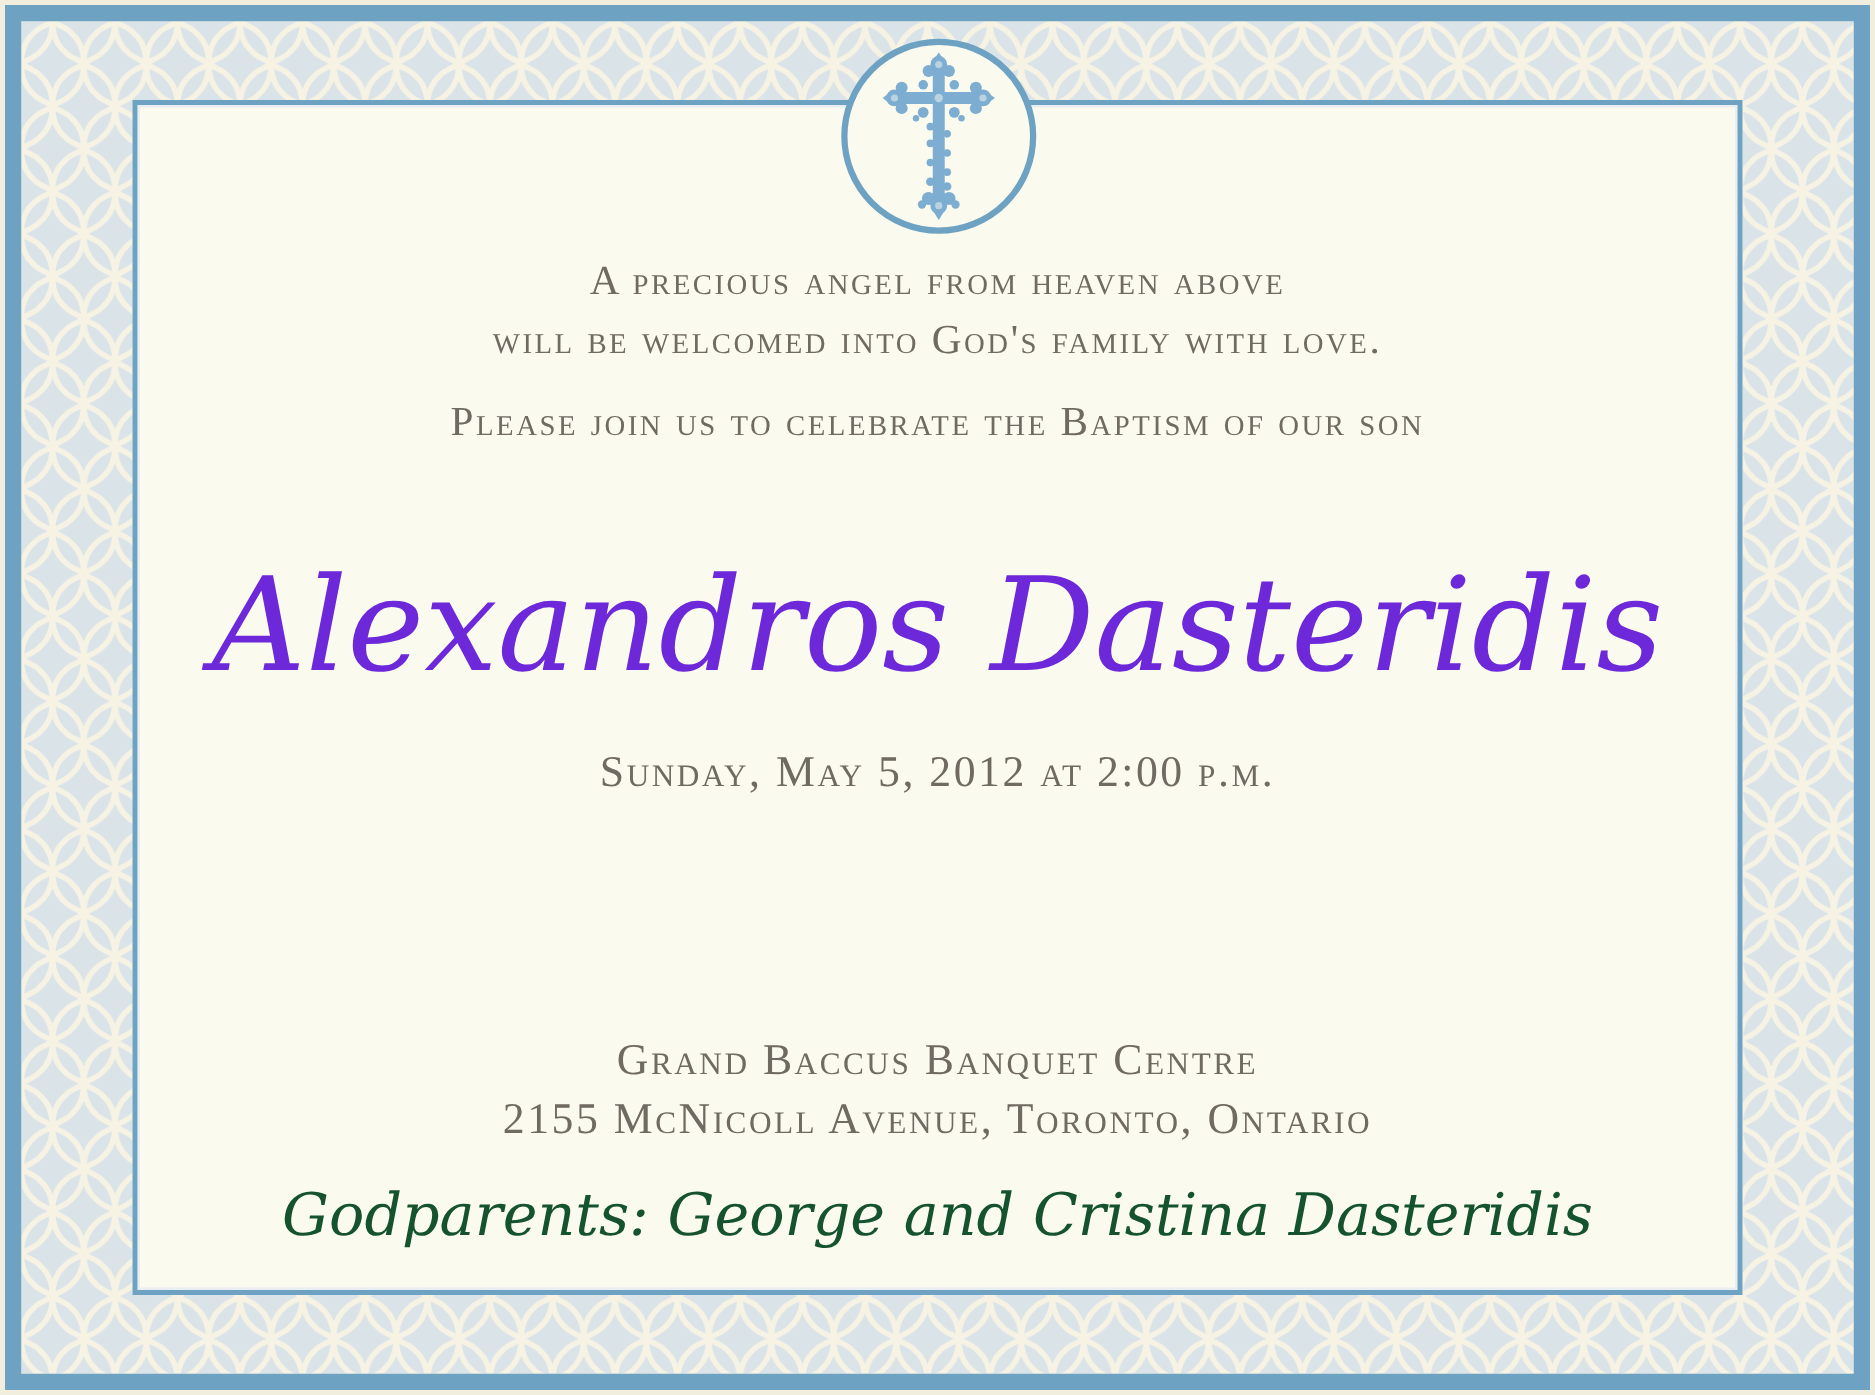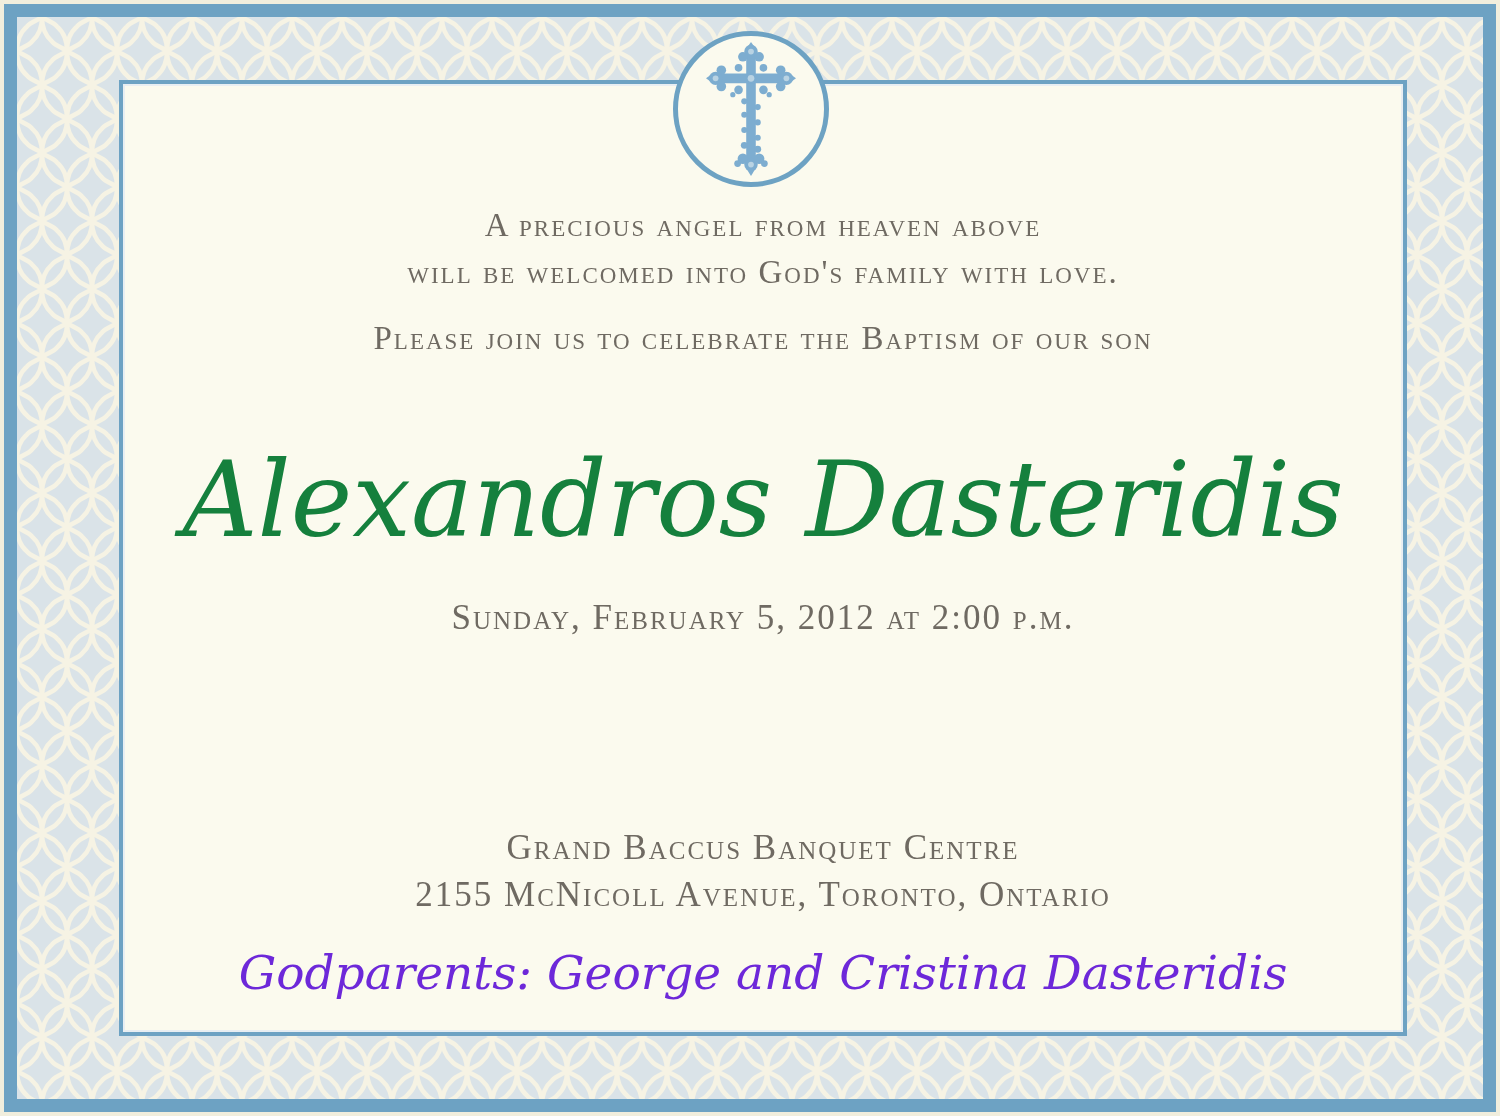--- a/index.html
+++ b/index.html
@@ -17,21 +17,20 @@
     position:absolute;left:4px;top:4px;right:4px;bottom:4px;
     border:13px solid #6da2c3;
     pointer-events:none;
   }
   .card{
     position:absolute;left:106px;top:80px;width:1288px;height:956px;
     box-sizing:border-box;
     background:#fbfaee;
     border:4px solid #6da2c3;
     box-shadow:inset 0 0 0 2px #e8eef2;
-    margin-left:13px;
   }
   .line{
     position:absolute;left:0;width:100%;
     text-align:center;
     color:#6f6a62;
     font-variant:small-caps;
     letter-spacing:2px;
     white-space:nowrap;
   }
   .intro{font-size:33px;line-height:40px;}
@@ -40,26 +39,26 @@
     position:absolute;left:0;width:100%;
     text-align:center;
     font-family:"DejaVu Serif", serif;
     font-style:italic;
     white-space:nowrap;
     font-variant:normal;
   }
   .baby-name{
     top:336px;
     font-size:104px;line-height:160px;
-    color:#15803d;
+    color:#6d28d9;
   }
   .godparents{
     top:854px;
     font-size:47px;line-height:70px;
-    color:#6d28d9;
+    color:#14532d;
   }
   .emblem{
     position:absolute;left:673px;top:31px;
     width:146px;height:146px;
     box-sizing:content-box;
     background:#fbfaee;
     border:5px solid #6da2c3;
     border-radius:50%;
     display:flex;align-items:center;justify-content:center;
   }
@@ -89,21 +88,21 @@
   <div class="frame-border"></div>
 
   <div class="card">
 
     <div class="line intro" style="top:121px">A precious angel from heaven above</div>
     <div class="line intro" style="top:234px">Please join us to celebrate the Baptism of our son</div>
     <div class="line intro" style="top:168px">will be welcomed into God's family with love.</div>
 
     <div class="script baby-name">Alexandros Dasteridis</div>
 
-    <div class="line detail" style="top:512px">Sunday, February 5, 2012 at 2:00 p.m.</div>
+    <div class="line detail" style="top:512px">Sunday, May 5, 2012 at 2:00 p.m.</div>
 
 
     <div class="line detail" style="top:742px">Grand Baccus Banquet Centre</div>
     <div class="line detail" style="top:789px">2155 McNicoll Avenue, Toronto, Ontario</div>
 
     <div class="script godparents">Godparents: George and Cristina Dasteridis</div>
   </div>
 
   <div class="emblem">
     <svg class="cross-svg" width="96" height="134" viewBox="0 0 100 140" xmlns="http://www.w3.org/2000/svg">

